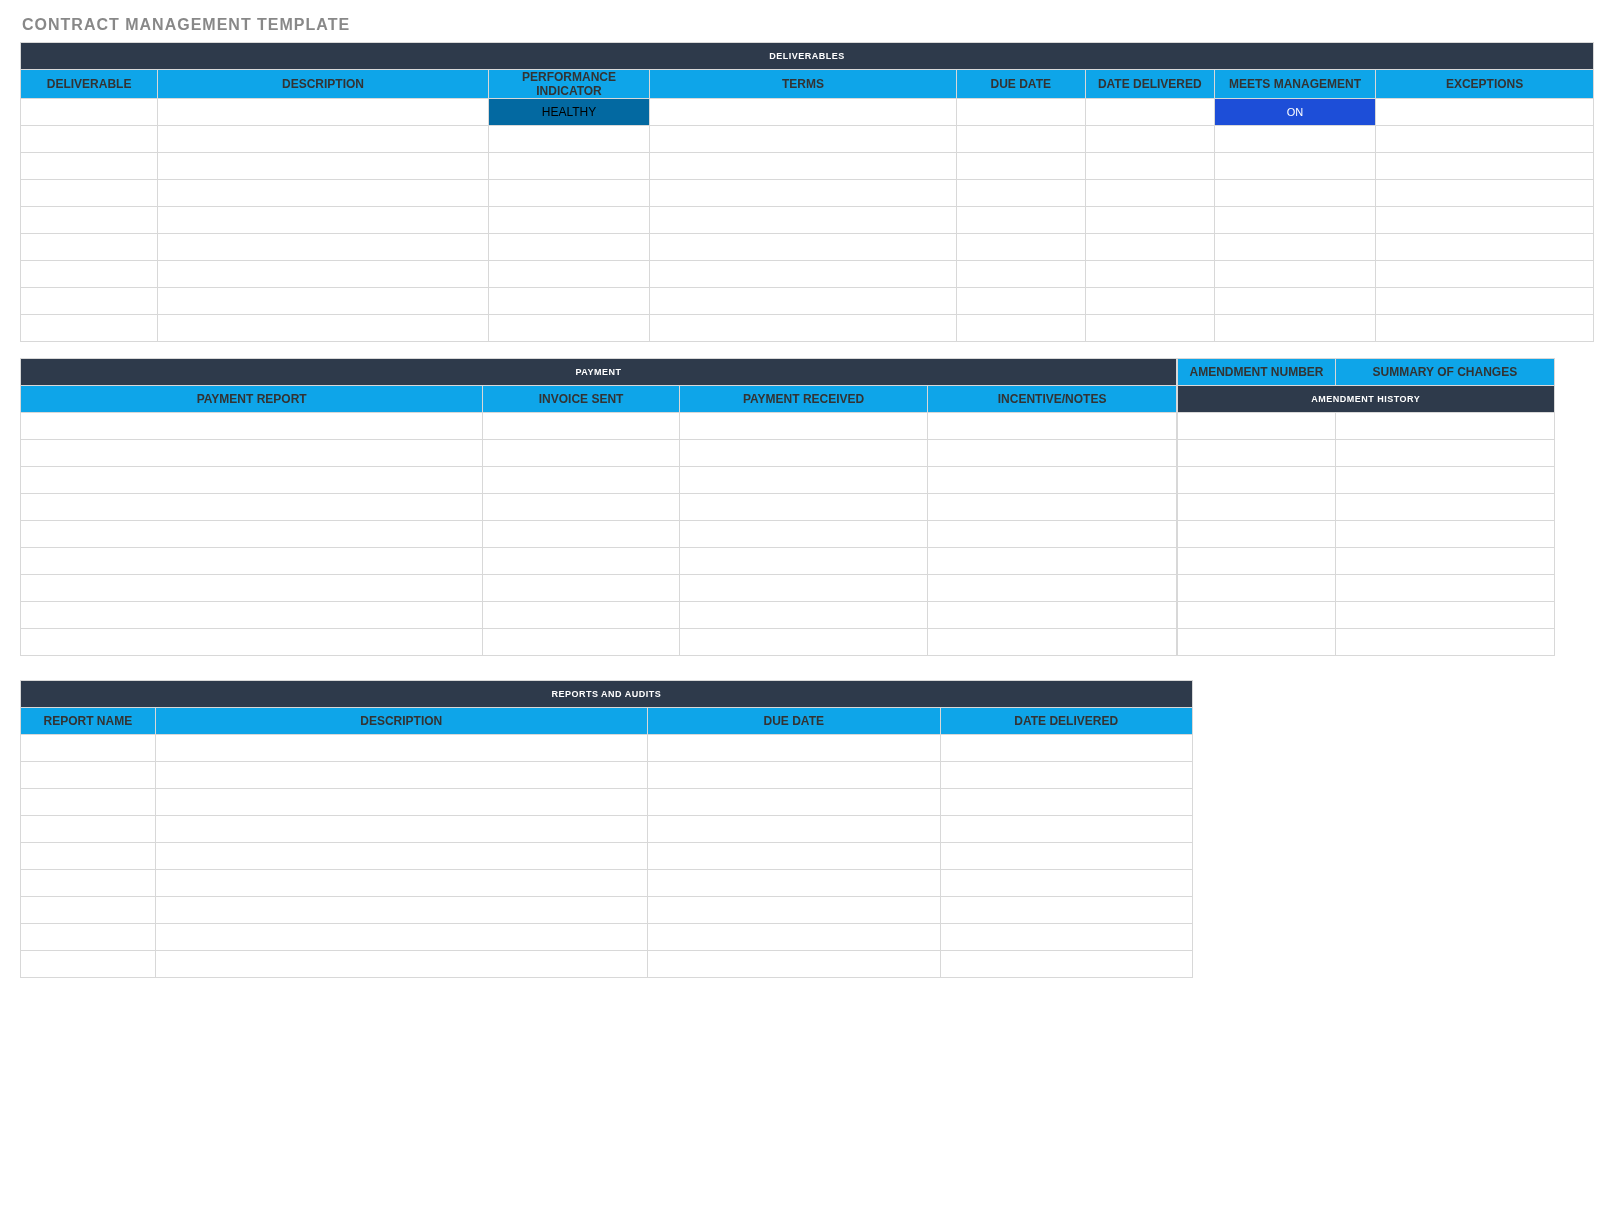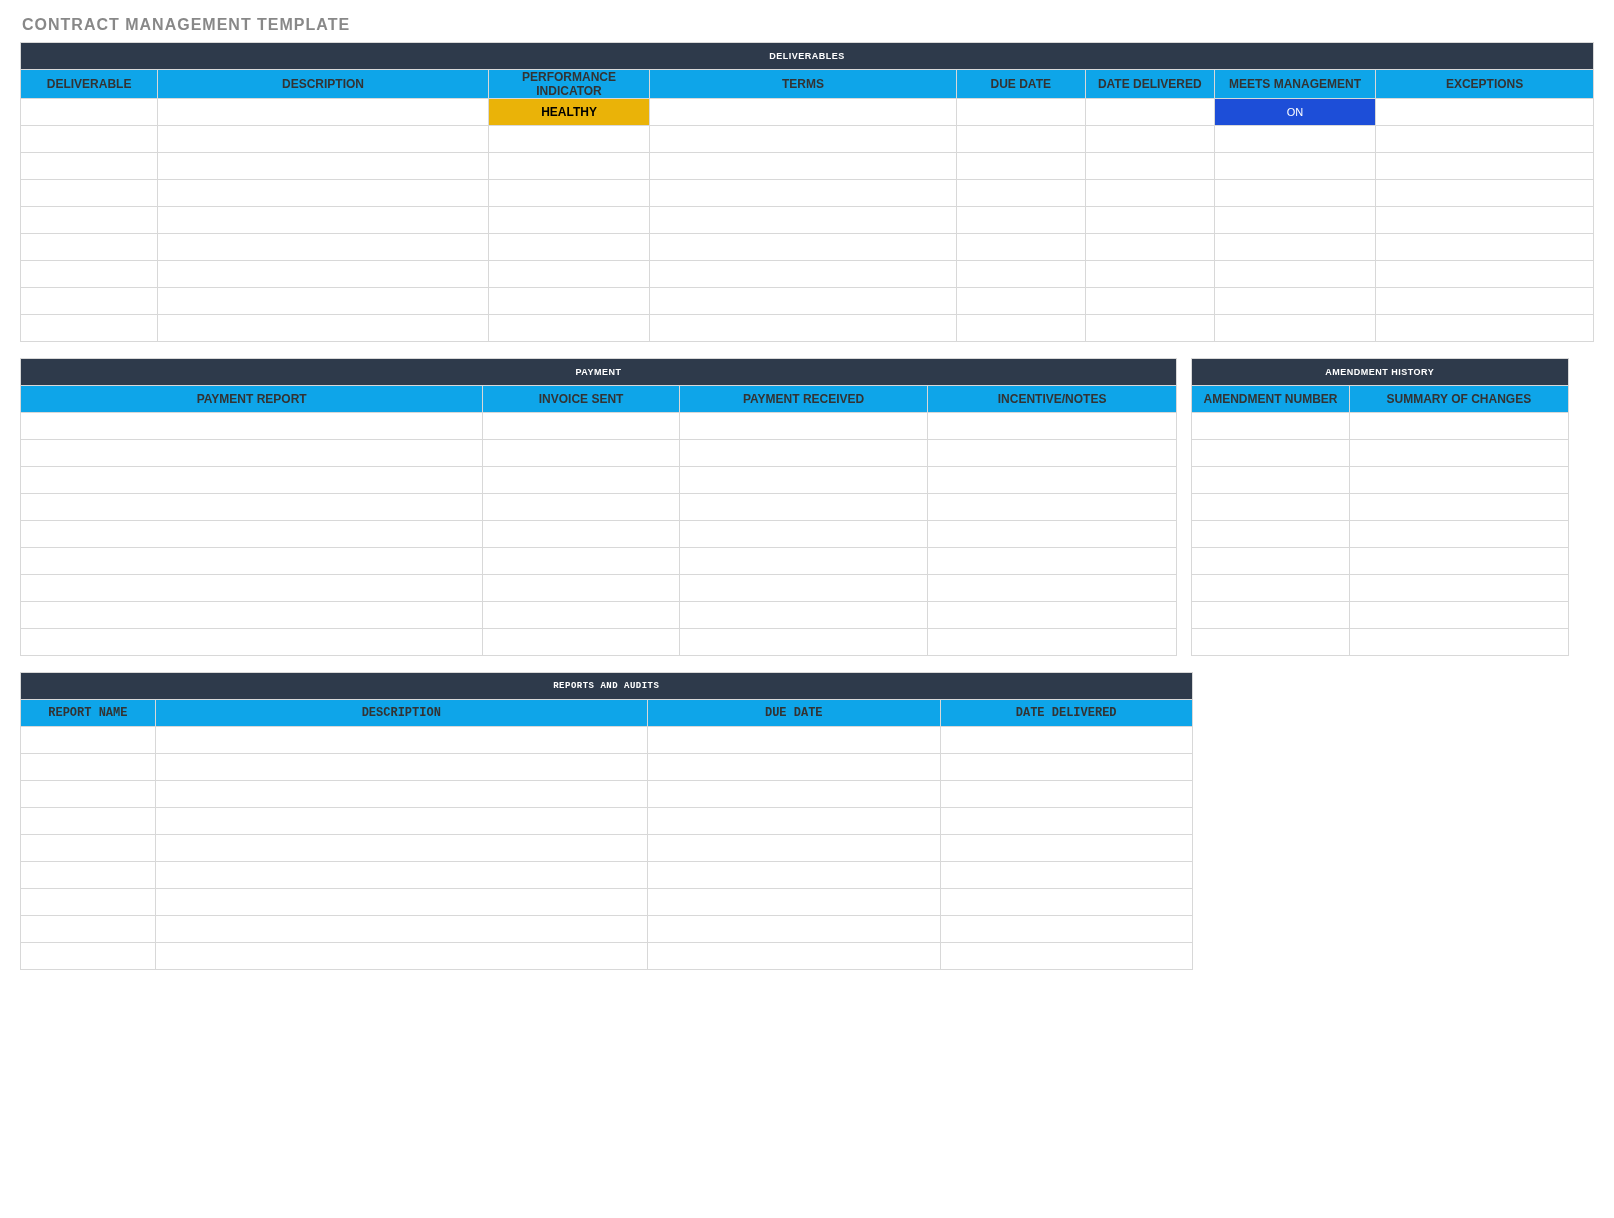--- a/index.html
+++ b/index.html
@@ -2,26 +2,26 @@
 <html><head>
 <meta charset="utf-8">
 <style>
   * { box-sizing: border-box; margin: 0; padding: 0; }
   body { font-family: Arial, Helvetica, sans-serif; background: #fff; padding: 10px 20px; }
   h1 { color: #888; font-size: 16px; letter-spacing: 1px; font-weight: 700; margin: 6px 0 8px 2px;}
   table { border-collapse: collapse; width: 100%; table-layout: fixed; padding-left: 44px; }
   td, th { border: 1px solid #d8d8d8; height: 27px; font-size: 9px; font-weight: 700; text-align: center; vertical-align: middle; padding: 0 4px; }
   .section-title { background: #2e3a4b; color: #fff; font-size: 9px; font-weight: 700; letter-spacing: 0.5px;}
   .col-head { background: #0ea5e9; font-size: 12px; font-weight: 700; color: #333;}
-  .healthy { background: #eab308; font-size: 12px; font-weight: 700; }
+  .healthy { background: #0369a1; font-size: 12px; font-weight: 400; }
   .on { background: #1d4ed8; color: #fff; font-size: 11px; font-weight: 400;}
-  .row2 { display: flex; gap: 14px; margin-top: 16px; align-items: flex-start;}
+  .row2 { display: flex; margin-top: 16px; align-items: flex-start;}
   .row2 .left { flex: 1 1 73.5%; max-width: 73.5%; }
   .row2 .right { flex: 1 1 24%; max-width: 24%; }
-  .row3 { margin-top: 16px; width: 74.5%; font-family: Liberation Mono, monospace; }
+  .row3 { margin-top: 24px; width: 74.5%; }
 </style>
 </head>
 <body>
 
 <h1>CONTRACT MANAGEMENT TEMPLATE</h1>
 
 <table>
   <colgroup>
     <col style="width:8.5%">
       <col style="width:20.5%">
@@ -222,26 +222,26 @@
   </div>
   <div class="right">
 
     <table>
       <colgroup>
           <col style="width:42%">
           <col style="width:58%">
         </colgroup>
       <tbody>
           <tr>
-            <td class="section-title" colspan="2">AMENDMENT HISTORY</td>
-          </tr>
-      <tr>
         <td class="col-head">AMENDMENT NUMBER</td>
         <td class="col-head">SUMMARY OF CHANGES</td>
       </tr>
+      <tr>
+            <td class="section-title" colspan="2">AMENDMENT HISTORY</td>
+          </tr>
       </tbody>
         <tbody id="amendment-body">
           <tr>
             <td></td>
             <td></td>
           </tr>
           <tr>
             <td></td>
             <td></td>
           </tr>

